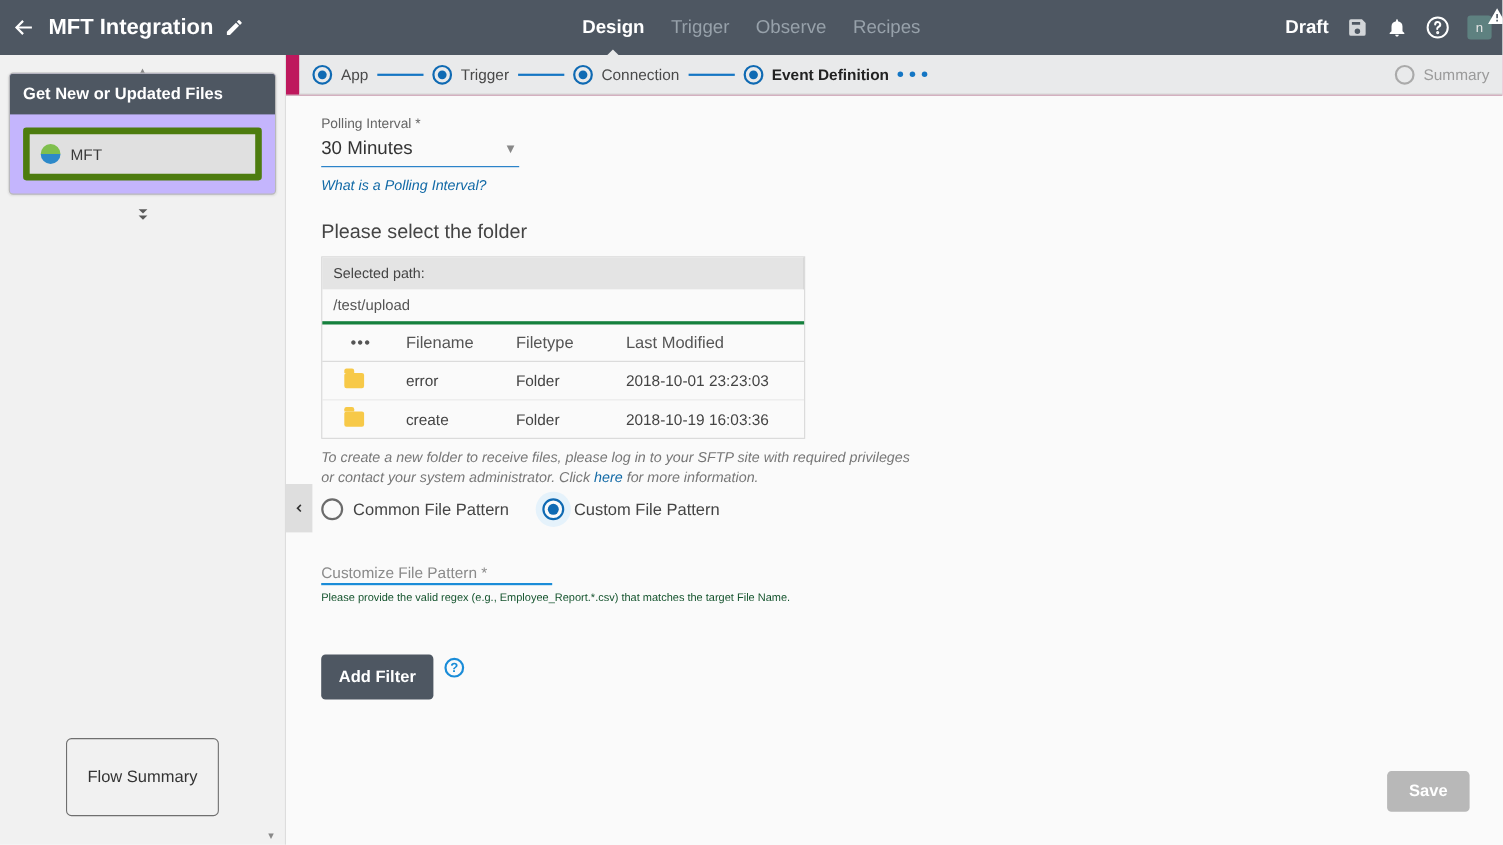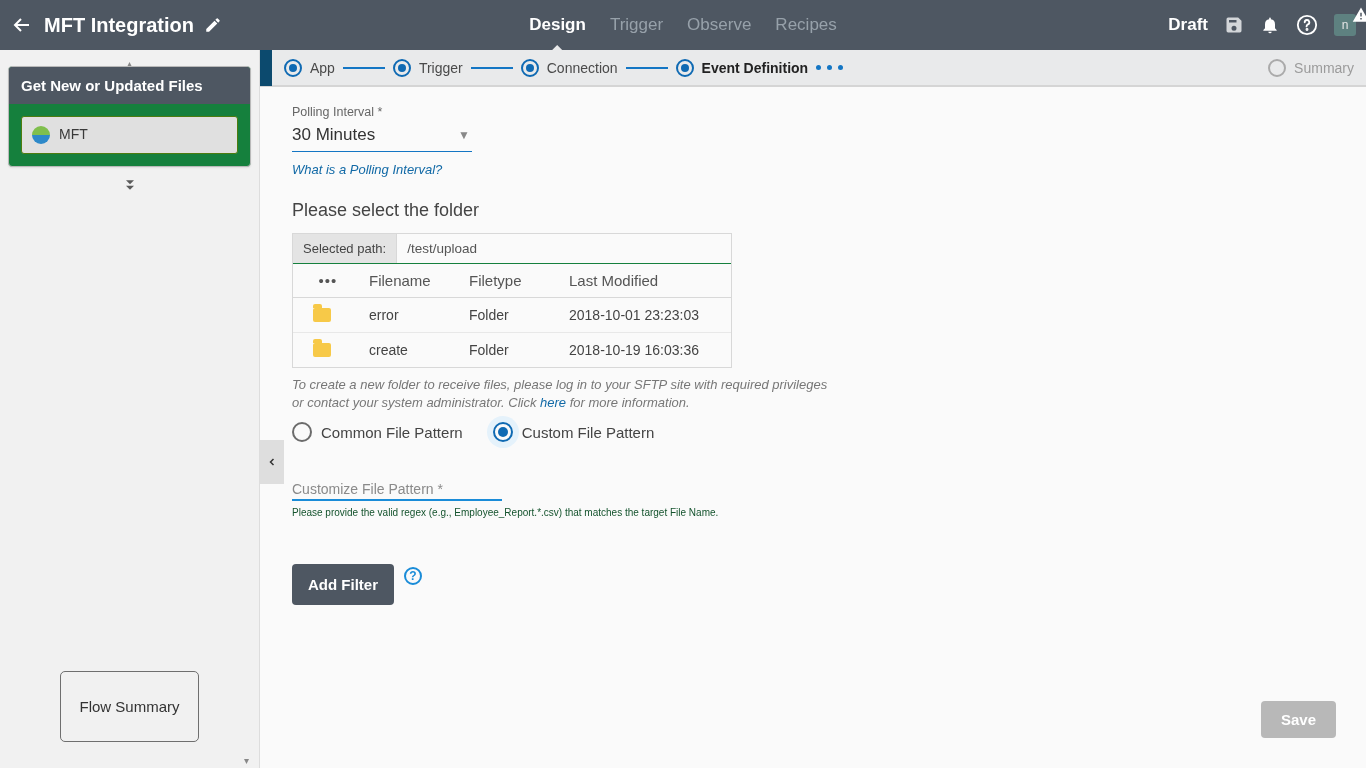--- a/index.html
+++ b/index.html
@@ -16,54 +16,54 @@
 #hdr-right { margin-left:auto; display:flex; align-items:center; gap:16px; }
 #hdr-status { font-size:17px; font-weight:600; }
 .hdr-icon { cursor:pointer; display:flex; align-items:center;}
 .avatar { width:22px; height:22px; background:#5e8180; border-radius:3px; display:flex; align-items:center; justify-content:center; font-size:12px; color:#e5e5e5; position:relative;}
 .avatar-warn{position:absolute;top:-8px;right:-14px;}
 
 
 #body { display:flex; height:718px; }
 #left { width:260px; background:#f1f1f1; border-right:1px solid #ddd; position:relative; padding:8px; display:flex; flex-direction:column;}
 #left-scroll-up{height:8px;text-align:center;color:#888;font-size:10px;}
-#card { border:1px solid #b9b9b9; border-radius:4px; background:#15803d; overflow:hidden; box-shadow:0 1px 2px rgba(0,0,0,.08);}
+#card { border:1px solid #b9b9b9; border-radius:4px; background:#c4b5fd; overflow:hidden; box-shadow:0 1px 2px rgba(0,0,0,.08);}
 #card-head { background:#4e5762; color:#fff; padding:10px 12px; font-size:15px; font-weight:600; }
-.card-item { margin:12px; background:#e0e0e0; border:1px solid #4d7c0f; border-radius:3px; padding:9px 10px; display:flex; align-items:flex-start; gap:9px; font-size:14px; color:#3a3a3a; cursor:pointer;}
+.card-item { margin:12px; background:#e0e0e0; border:6px solid #4d7c0f; border-radius:3px; padding:9px 10px; display:flex; align-items:center; gap:9px; font-size:14px; color:#3a3a3a; cursor:pointer;}
 .mft-icon{width:18px;height:18px;border-radius:50%;background:linear-gradient(#7fbf4d 50%,#2d89c9 50%);position:relative;}
 #expand-more{text-align:center;margin-top:10px;color:#5a5a5a;cursor:pointer;}
 #flow-summary{margin-top:auto;align-self:center;margin-bottom:18px;border:1px solid #6f6f6f;border-radius:5px;padding:26px 18px;font-size:15px;color:#333;background:transparent;cursor:pointer;}
 #left-scroll-dn{position:absolute;bottom:0;left:0;right:10px;text-align:right;color:#888;font-size:10px;padding:2px 0;}
 
 #collapse-btn{width:24px;align-self:center;position:absolute;left:260px;top:440px;height:44px;background:#dedede;display:flex;align-items:center;justify-content:center;font-size:18px;color:#333;cursor:pointer;z-index:5;}
 
 #main { flex:1; background:#fafafa; overflow:auto; position:relative;}
 
 
 #steps { height:36px; background:#e9eaeb; border-bottom:1px solid #d5d5d5; display:flex; align-items:center; padding:0 12px; gap:8px; margin-left:12px; margin-right:0;}
-#steps-wrap{background:#0c4a6e;border-bottom:1px solid #d5d5d5;}
+#steps-wrap{background:#be185d;border-bottom:1px solid #d5d5d5;}
 .step { display:flex; align-items:center; gap:8px; font-size:14px; color:#4a4a4a; cursor:pointer;}
 .step.active { font-weight:700; color:#222;}
 .step.disabled{color:#9b9b9b;}
 .step-circle{width:18px;height:18px;border-radius:50%;border:2px solid #0f6ab3;display:flex;align-items:center;justify-content:center;}
 .step-circle.filled::after{content:"";width:8px;height:8px;border-radius:50%;background:#0f6ab3;}
 .step-circle.gray{border-color:#aaa;}
 .step-line{width:42px;height:2px;background:#1476c4;}
 .step-dots{display:flex;gap:6px;}
 .step-dots span{width:5px;height:5px;border-radius:50%;background:#1476c4;}
 
 #content{padding:18px 32px 30px 32px; max-width:980px;}
 .field-label{font-size:12.5px;color:#666;margin-bottom:2px;}
 .req::after{content:" *";}
 .select{display:flex;align-items:center;justify-content:space-between;width:180px;border-bottom:1px solid #1476c4;padding:4px 2px 6px 0;font-size:17px;color:#333;cursor:pointer;}
 .select .caret{color:#888;font-size:12px;}
 .link{color:#1169a6;font-size:13px;font-style:italic;cursor:pointer;}
 .sect-title{font-size:18px;color:#444;margin:22px 0 12px;}
 .tbl-box{border:1px solid #d8d8d8;max-width:440px;}
-.tbl-pathrow{display:flex;border-bottom:1px solid #15803d;}
+.tbl-pathrow{display:flex;border-bottom:3px solid #15803d;flex-direction:column;}
 .tbl-pathlbl{background:#e4e4e4;padding:7px 10px;font-size:13px;color:#444;border-right:1px solid #d8d8d8;}
 .tbl-pathval{padding:7px 10px;font-size:13.5px;color:#555;}
 .tbl-head,.tbl-row{display:grid;grid-template-columns:70px 100px 100px 1fr;align-items:center;}
 .tbl-head{border-bottom:1px solid #d8d8d8;}
 .tbl-head>div{padding:8px 6px;font-size:15px;color:#555;}
 .tbl-row{border-bottom:1px solid #e8e8e8;}
 .tbl-row:last-child{border-bottom:none;}
 .tbl-row>div{padding:9px 6px;font-size:14px;color:#444;}
 .folder-ic{width:18px;height:14px;background:#f7c948;border-radius:2px;position:relative;margin-left:14px;}
 .folder-ic::before{content:"";position:absolute;top:-4px;left:0;width:9px;height:4px;background:#f7c948;border-radius:2px 2px 0 0;}

